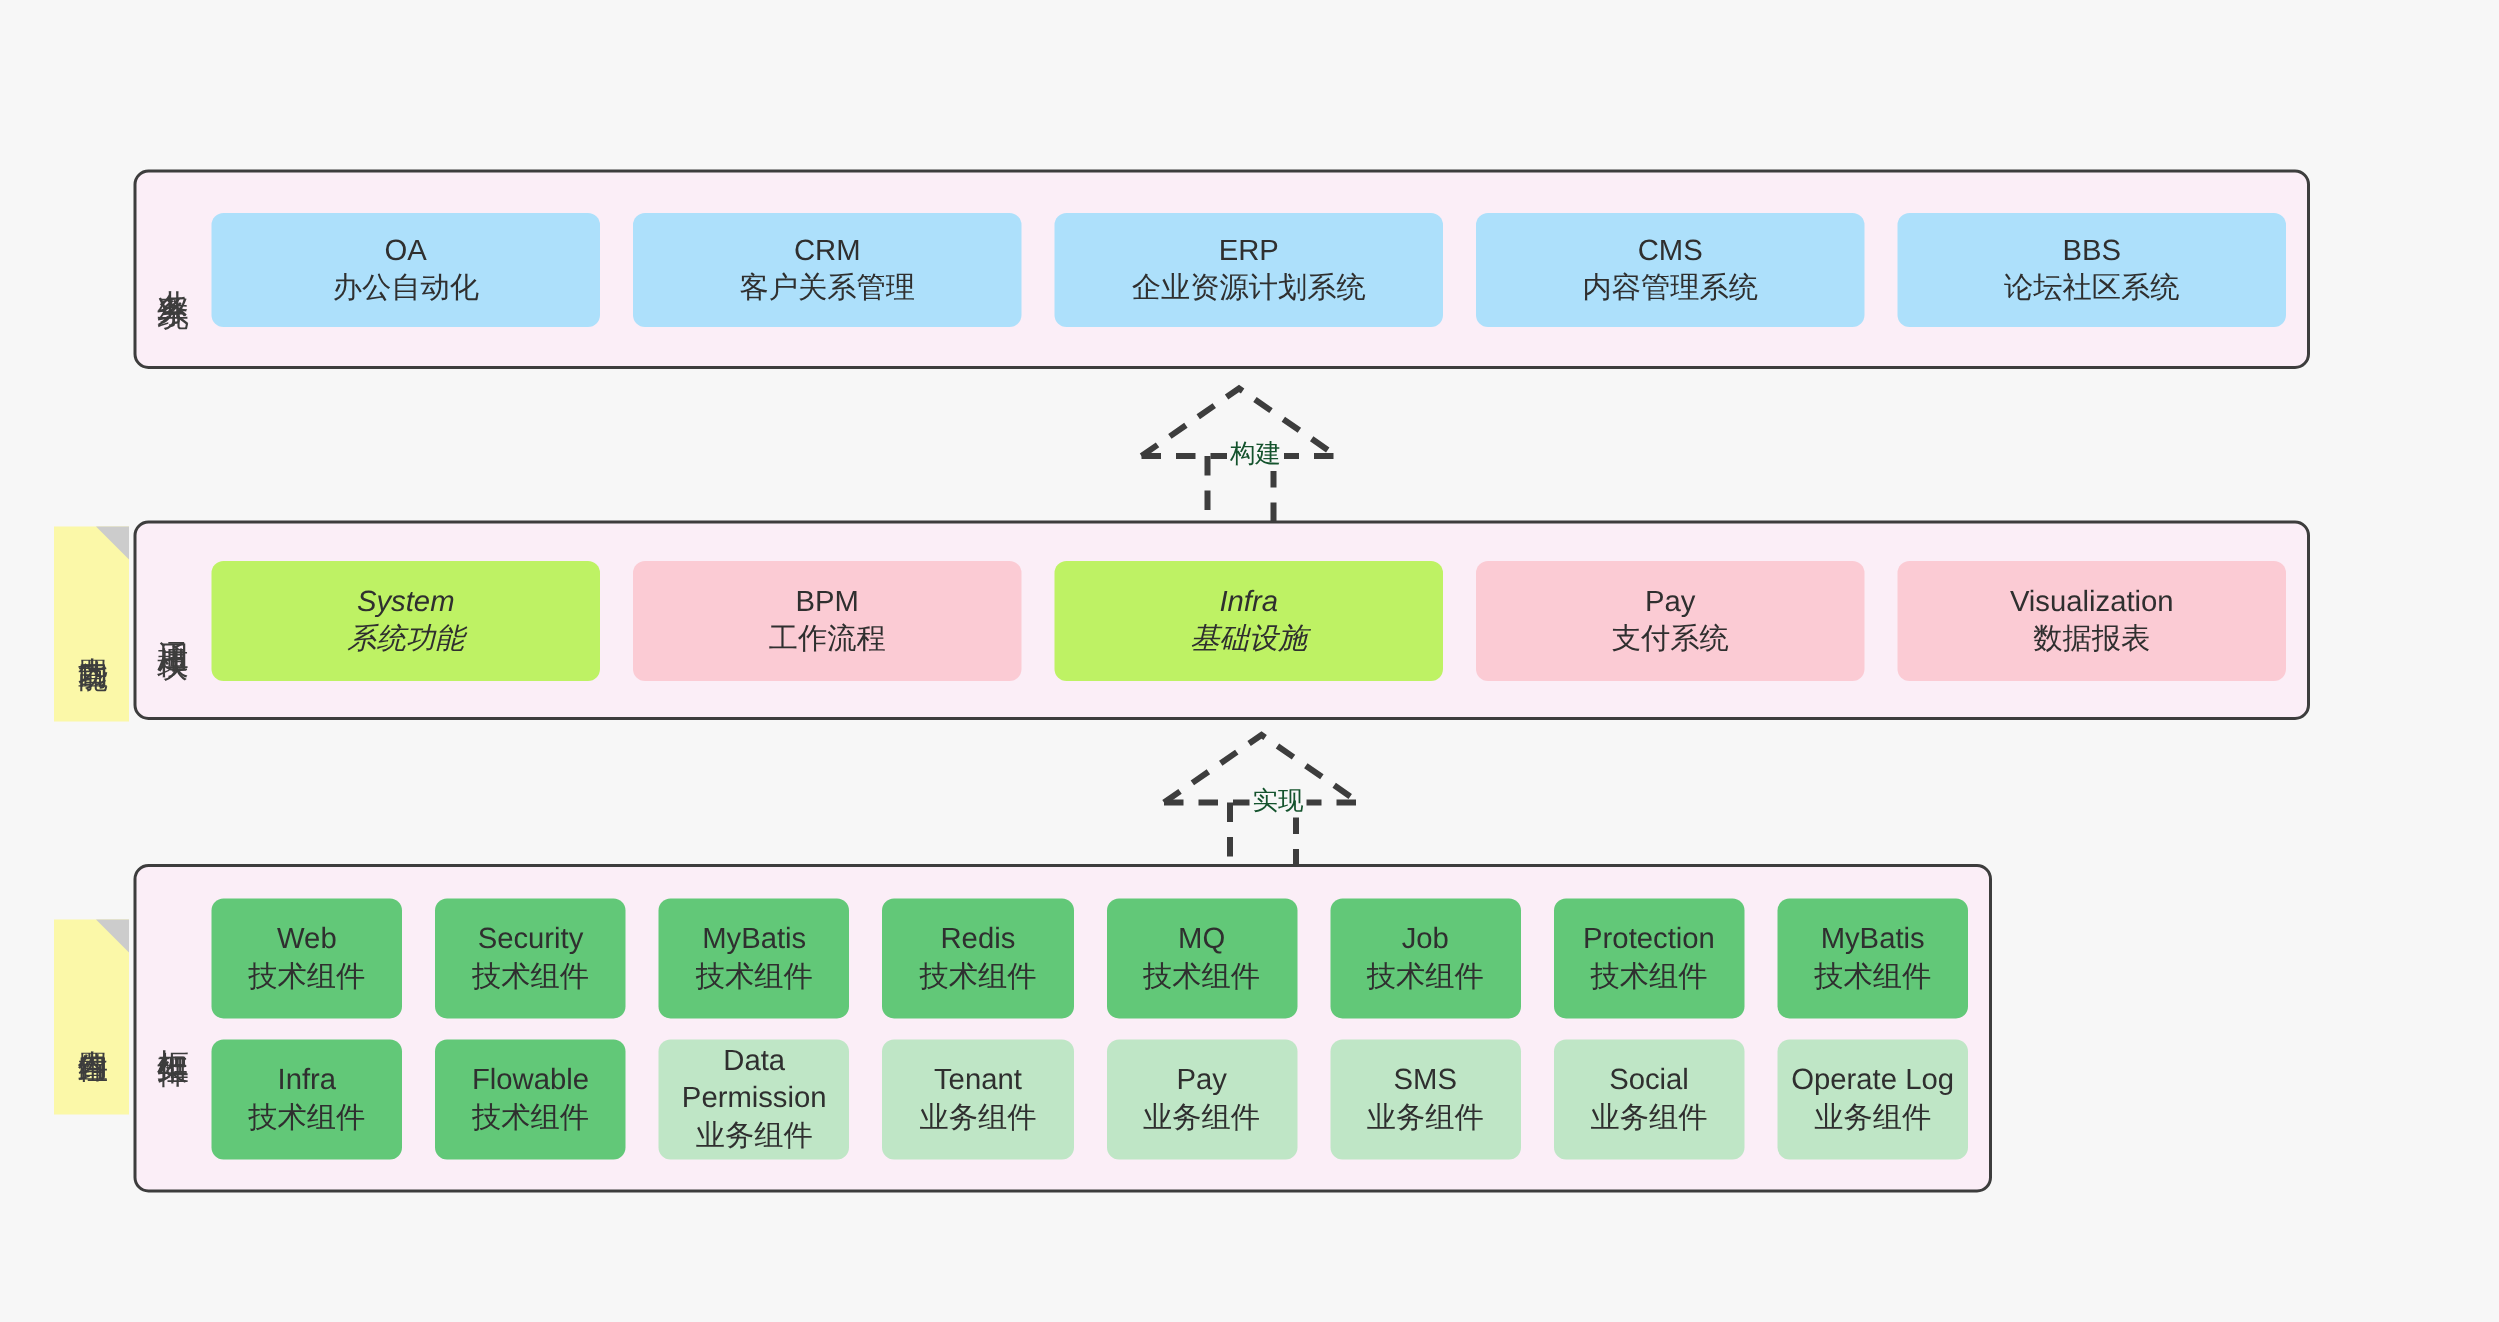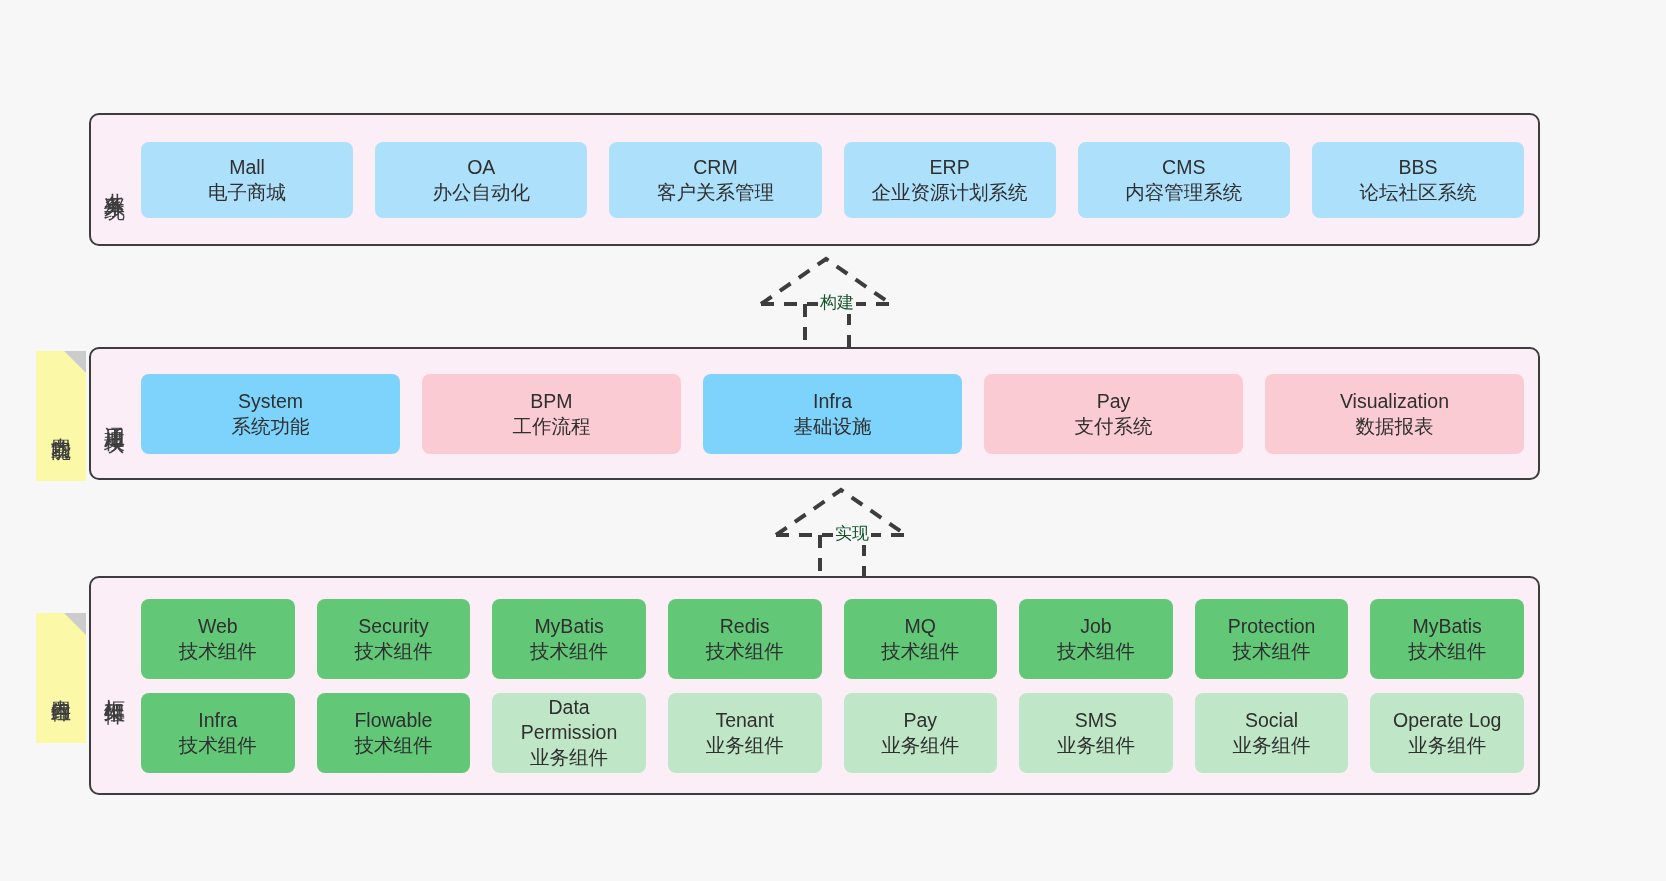--- a/index.html
+++ b/index.html
@@ -75,29 +75,29 @@
     line-height: 1.28;
     color: #2f2f2f;
     box-sizing: border-box;
     padding: 6px 6px;
   }
   .card .en { display: block; }
   .card .cn { display: block; }
 
   
   .c-blue       { background: #ade0fb; }
-  .c-red        { background: #7dd3fc; }
+  .c-red        { background: #bef264; font-style: italic; }
   .c-pink       { background: #fbcbd4; }
   .c-green      { background: #62c878; }
   .c-lightgreen { background: #bfe6c6; }
 
   
   #layer-business  { left: 89px;  top: 113px; width: 1451px; height: 133px; }
   #layer-modules   { left: 89px;  top: 347px; width: 1451px; height: 133px; }
-  #layer-framework { left: 89px;  top: 576px; width: 1451px; height: 219px; }
+  #layer-framework { left: 89px;  top: 576px; width: 1239px; height: 219px; }
 
   #layer-business  .row { height: 76px; }
   #layer-modules   .row { height: 80px; }
   #layer-framework .row { height: 80px; }
 
   
   .note {
     position: absolute;
     width: 50px;
     background: #fbf8a8;
@@ -150,24 +150,20 @@
 </head>
 <body>
 
 <div class="canvas">
 
   <div class="layer" id="layer-business">
     <div class="layer-title">业务系统</div>
     <div class="layer-body">
       <div class="row">
         <div class="card c-blue">
-          <span class="en">Mall</span>
-          <span class="cn">电子商城</span>
-        </div>
-        <div class="card c-blue">
           <span class="en">OA</span>
           <span class="cn">办公自动化</span>
         </div>
         <div class="card c-blue">
           <span class="en">CRM</span>
           <span class="cn">客户关系管理</span>
         </div>
         <div class="card c-blue">
           <span class="en">ERP</span>
           <span class="cn">企业资源计划系统</span>

